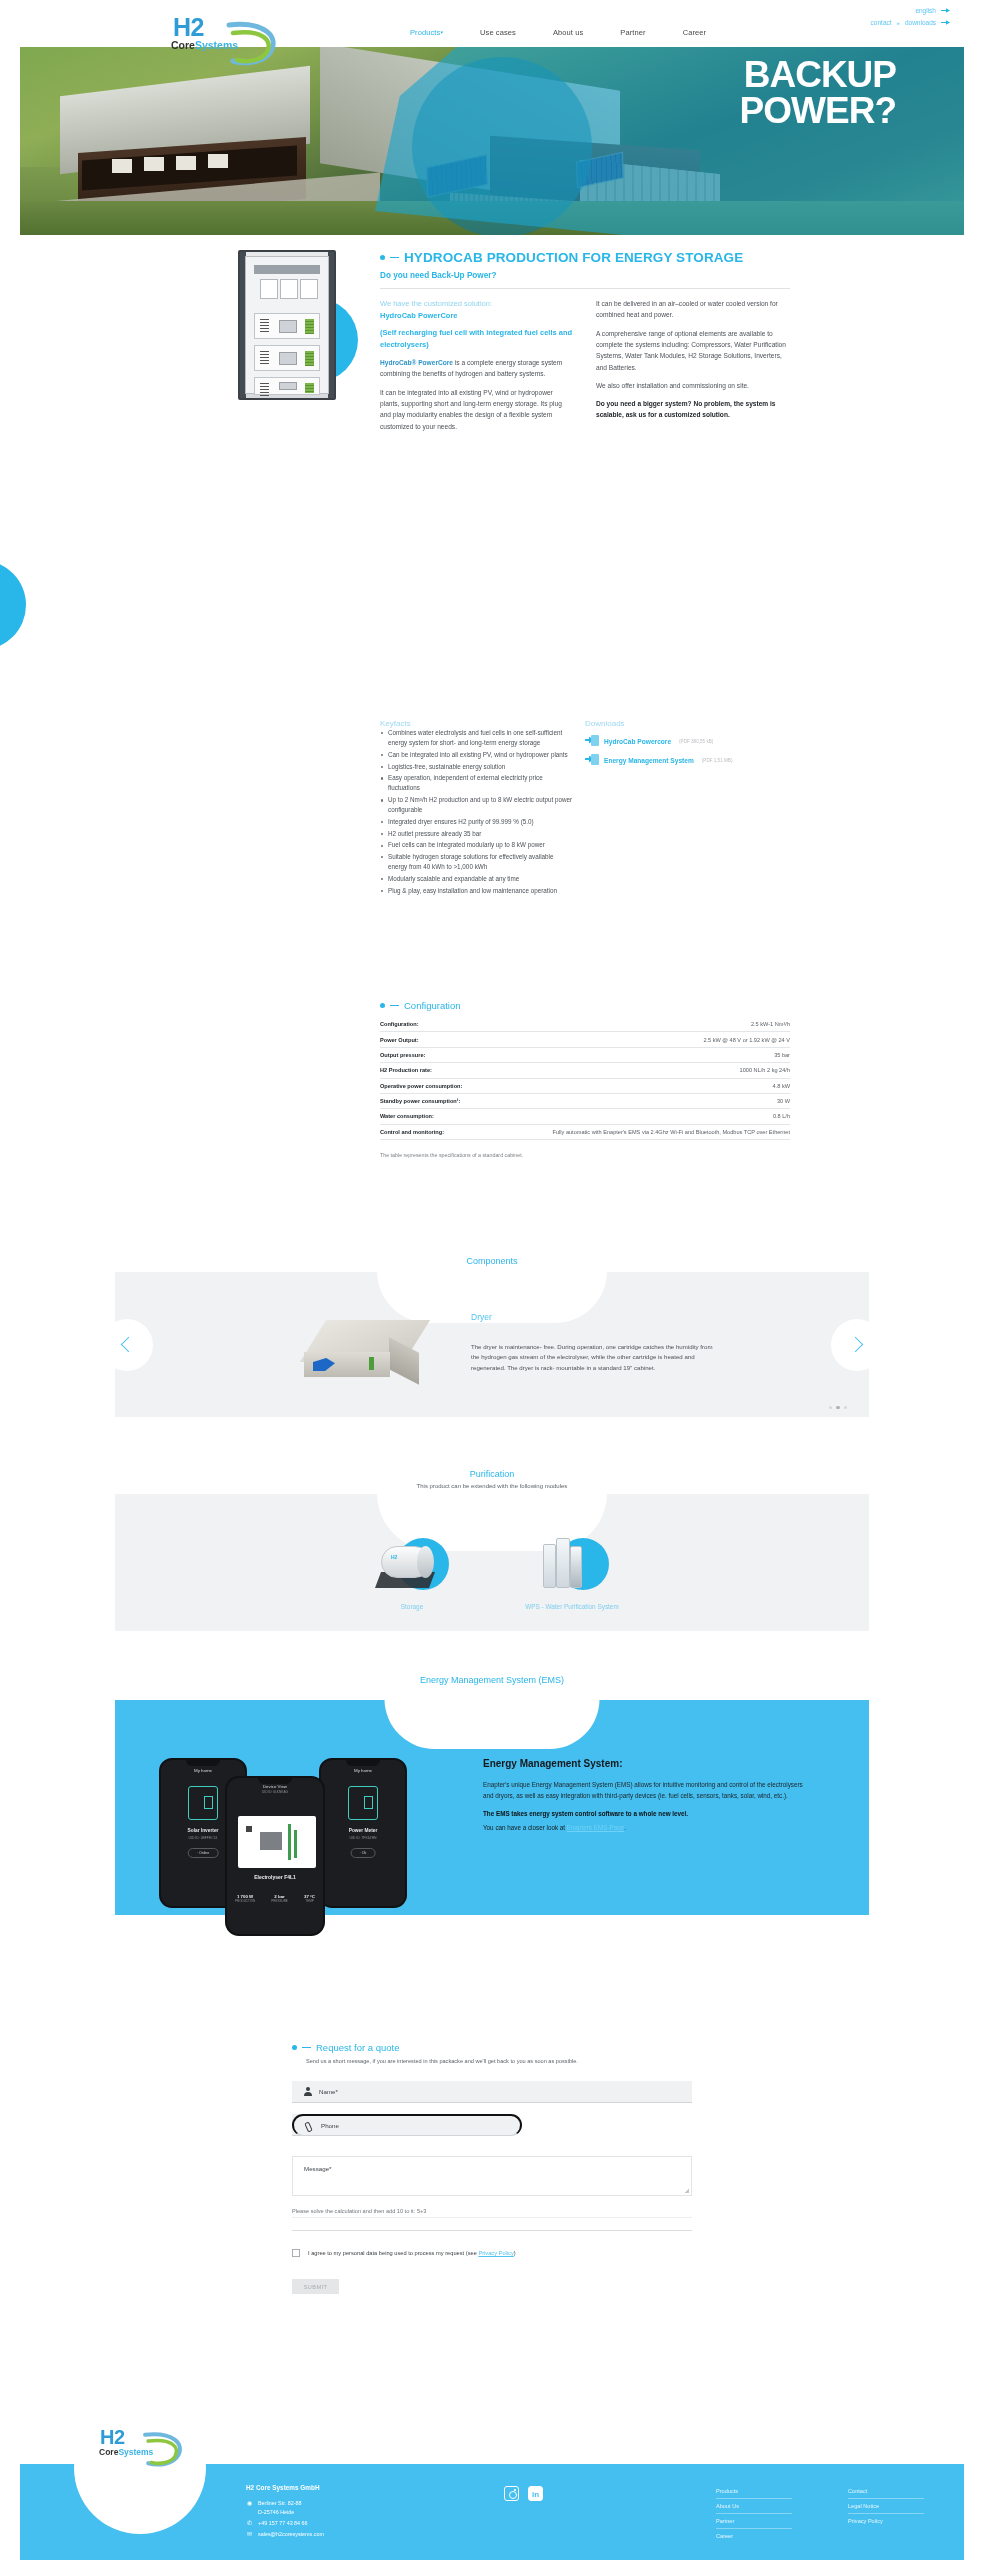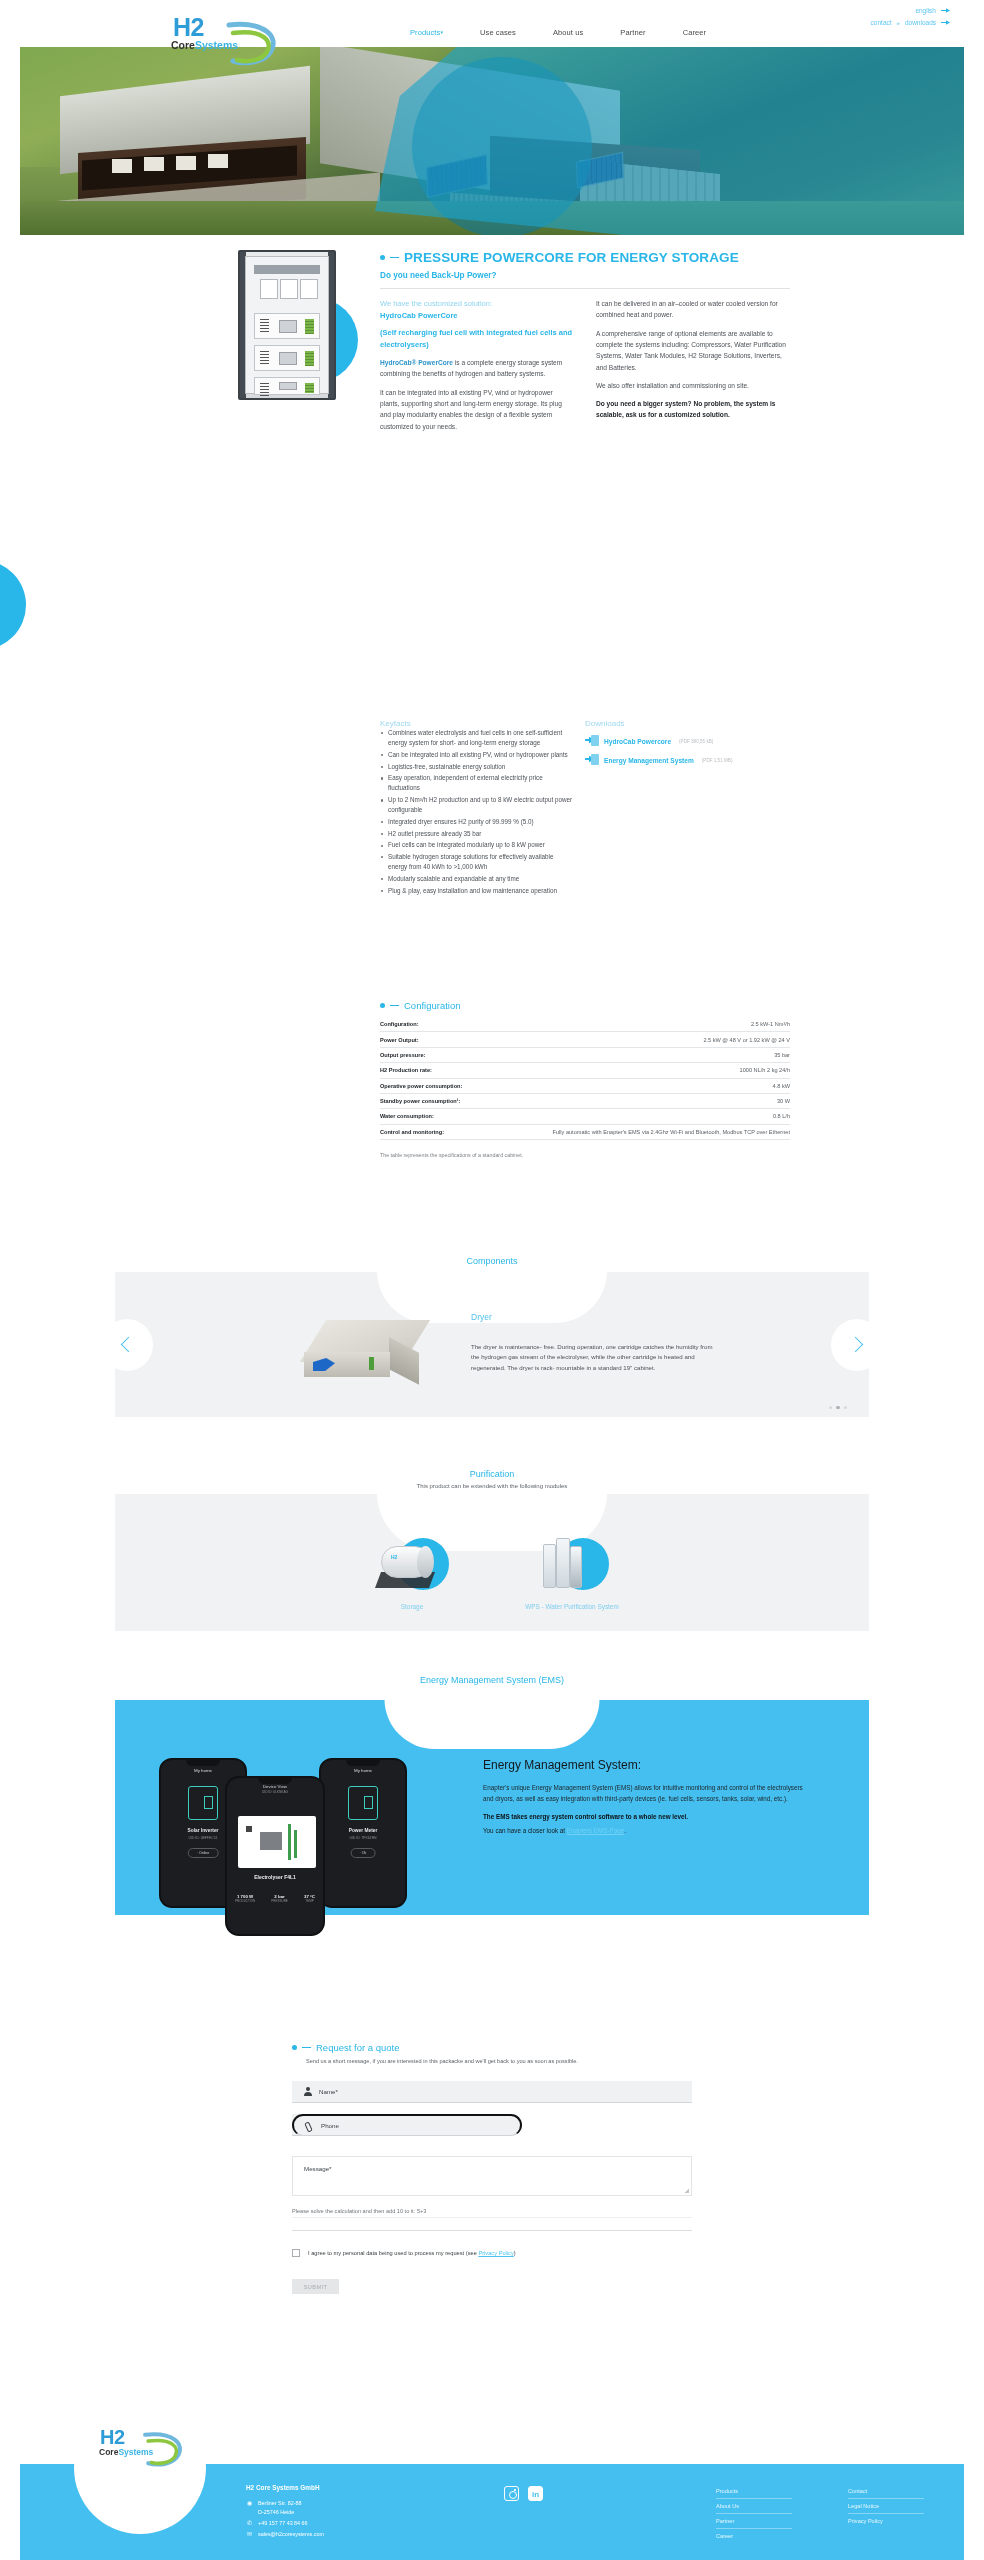--- a/index.html
+++ b/index.html
@@ -168,21 +168,21 @@
   .p-pill { position:absolute; left:50%; transform:translateX(-50%); top:88px; padding:2px 8px; border:1px solid #555a5f; border-radius:7px; color:#cfd3d7; font-size:3.6px;}
   .p-card { position:absolute; left:11px; top:38px; width:78px; height:52px; background:#fff; border-radius:2px;}
   .p-card .chip { position:absolute; left:22px; top:16px; width:22px; height:18px; background:#7c8084;}
   .p-card .bar { position:absolute; background:#3e9c4e;}
   .p-mname { position:absolute; left:0; width:100%; top:96px; text-align:center; color:#eceff1; font-size:5px; font-weight:700;}
   .p-stats { position:absolute; left:8px; right:8px; top:116px; display:flex; justify-content:space-between; }
   .p-stat { text-align:center; }
   .p-stat .v { color:#e8ebee; font-size:4.4px; font-weight:700;}
   .p-stat .l { color:#8a9096; font-size:3px;}
   .ems-txt { position:absolute; left:368px; top:58px; width:330px;}
-  .ems-h { color:#14181c; font-size:12px; font-weight:400; margin-bottom:10px;}
+  .ems-h { color:#14181c; font-size:10px; font-weight:700; margin-bottom:10px;}
   .ems-p { color:#1c2429; font-size:6.3px; line-height:1.78; }
   .ems-b { color:#0d1114; font-size:6.3px; font-weight:700; margin-top:9px;}
   .ems-l { color:#15191c; font-size:6.3px; margin-top:7px;}
   .ems-l a { color:#6fd2f6; text-decoration:underline;}
 
   
   .form-wrap { position:absolute; left:292px; top:2042px; width:400px; }
   .form-title { color:#29b6e8; font-size:9.5px; }
   .form-desc { color:#5f6469; font-size:5.6px; margin-top:5px; }
   .fld { background:#f0f1f2; border-bottom:1.4px solid #d2d5d8; height:22px; display:flex; align-items:center; padding:0 11px; gap:7px; margin-top:17px;}
@@ -286,20 +286,24 @@
       <div class="hm-stone"></div>
       <div class="hm-path"></div>
       <div class="hm-wood"></div>
       <div class="hm-solar" style="left:406px;top:114px;width:62px;height:30px;"></div>
       <div class="hm-solar" style="left:556px;top:110px;width:48px;height:26px;"></div>
       <div class="hm-hay" style="left:340px;top:172px;width:40px;height:10px;"></div>
       <div class="hm-grass-b"></div>
     </div>
     <div class="hero-circle"></div>
     <div class="hero-overlay"></div>
+    <div class="hero-title">
+      <div>BACKUP</div>
+      <div>POWER?</div>
+    </div>
   </div>
 
   <div class="edge-circle"></div>
 
   <div class="cab-blue-circle"></div>
   <div class="cabinet">
     <div class="cab-railL"></div>
       <div class="cab-railR"></div>
     <div class="cab-inner">
       <div class="cab-topbar"></div>
@@ -321,21 +325,21 @@
           <span class="sq" style="height:8px;top:4px;"></span>
           <span class="grn" style="height:10px;"></span>
         </div>
     </div>
   </div>
 
   <div class="prod-right">
     <div class="bullet-head">
       <span class="bh-dot"></span>
       <span class="bh-dash"></span>
-      <span class="h-title" style="width:350px;">PRESSURE POWERCORE FOR ENERGY STORAGE</span>
+      <span class="h-title" style="width:350px;">HYDROCAB PRODUCTION FOR ENERGY STORAGE</span>
     </div>
     <div class="prod-sub">Do you need Back-Up Power?</div>
     <div class="hr-line"></div>
     <div class="two-col">
       <div class="col">
         <div class="c-light">We have the customized solution:</div>
         <div class="c-blue-b">HydroCab PowerCore</div>
         <div class="c-blue-b2">(Self recharging fuel cell with integrated fuel cells and electrolysers)</div>
         <div class="body-t"><b>HydroCab® PowerCore</b><span> is a complete energy storage system combining the benefits of hydrogen and battery systems.</span></div>
         <div class="body-t">It can be integrated into all existing PV, wind or hydropower plants, supporting short and long-term energy storage. Its plug and play modularity enables the design of a flexible system customized to your needs.</div>

